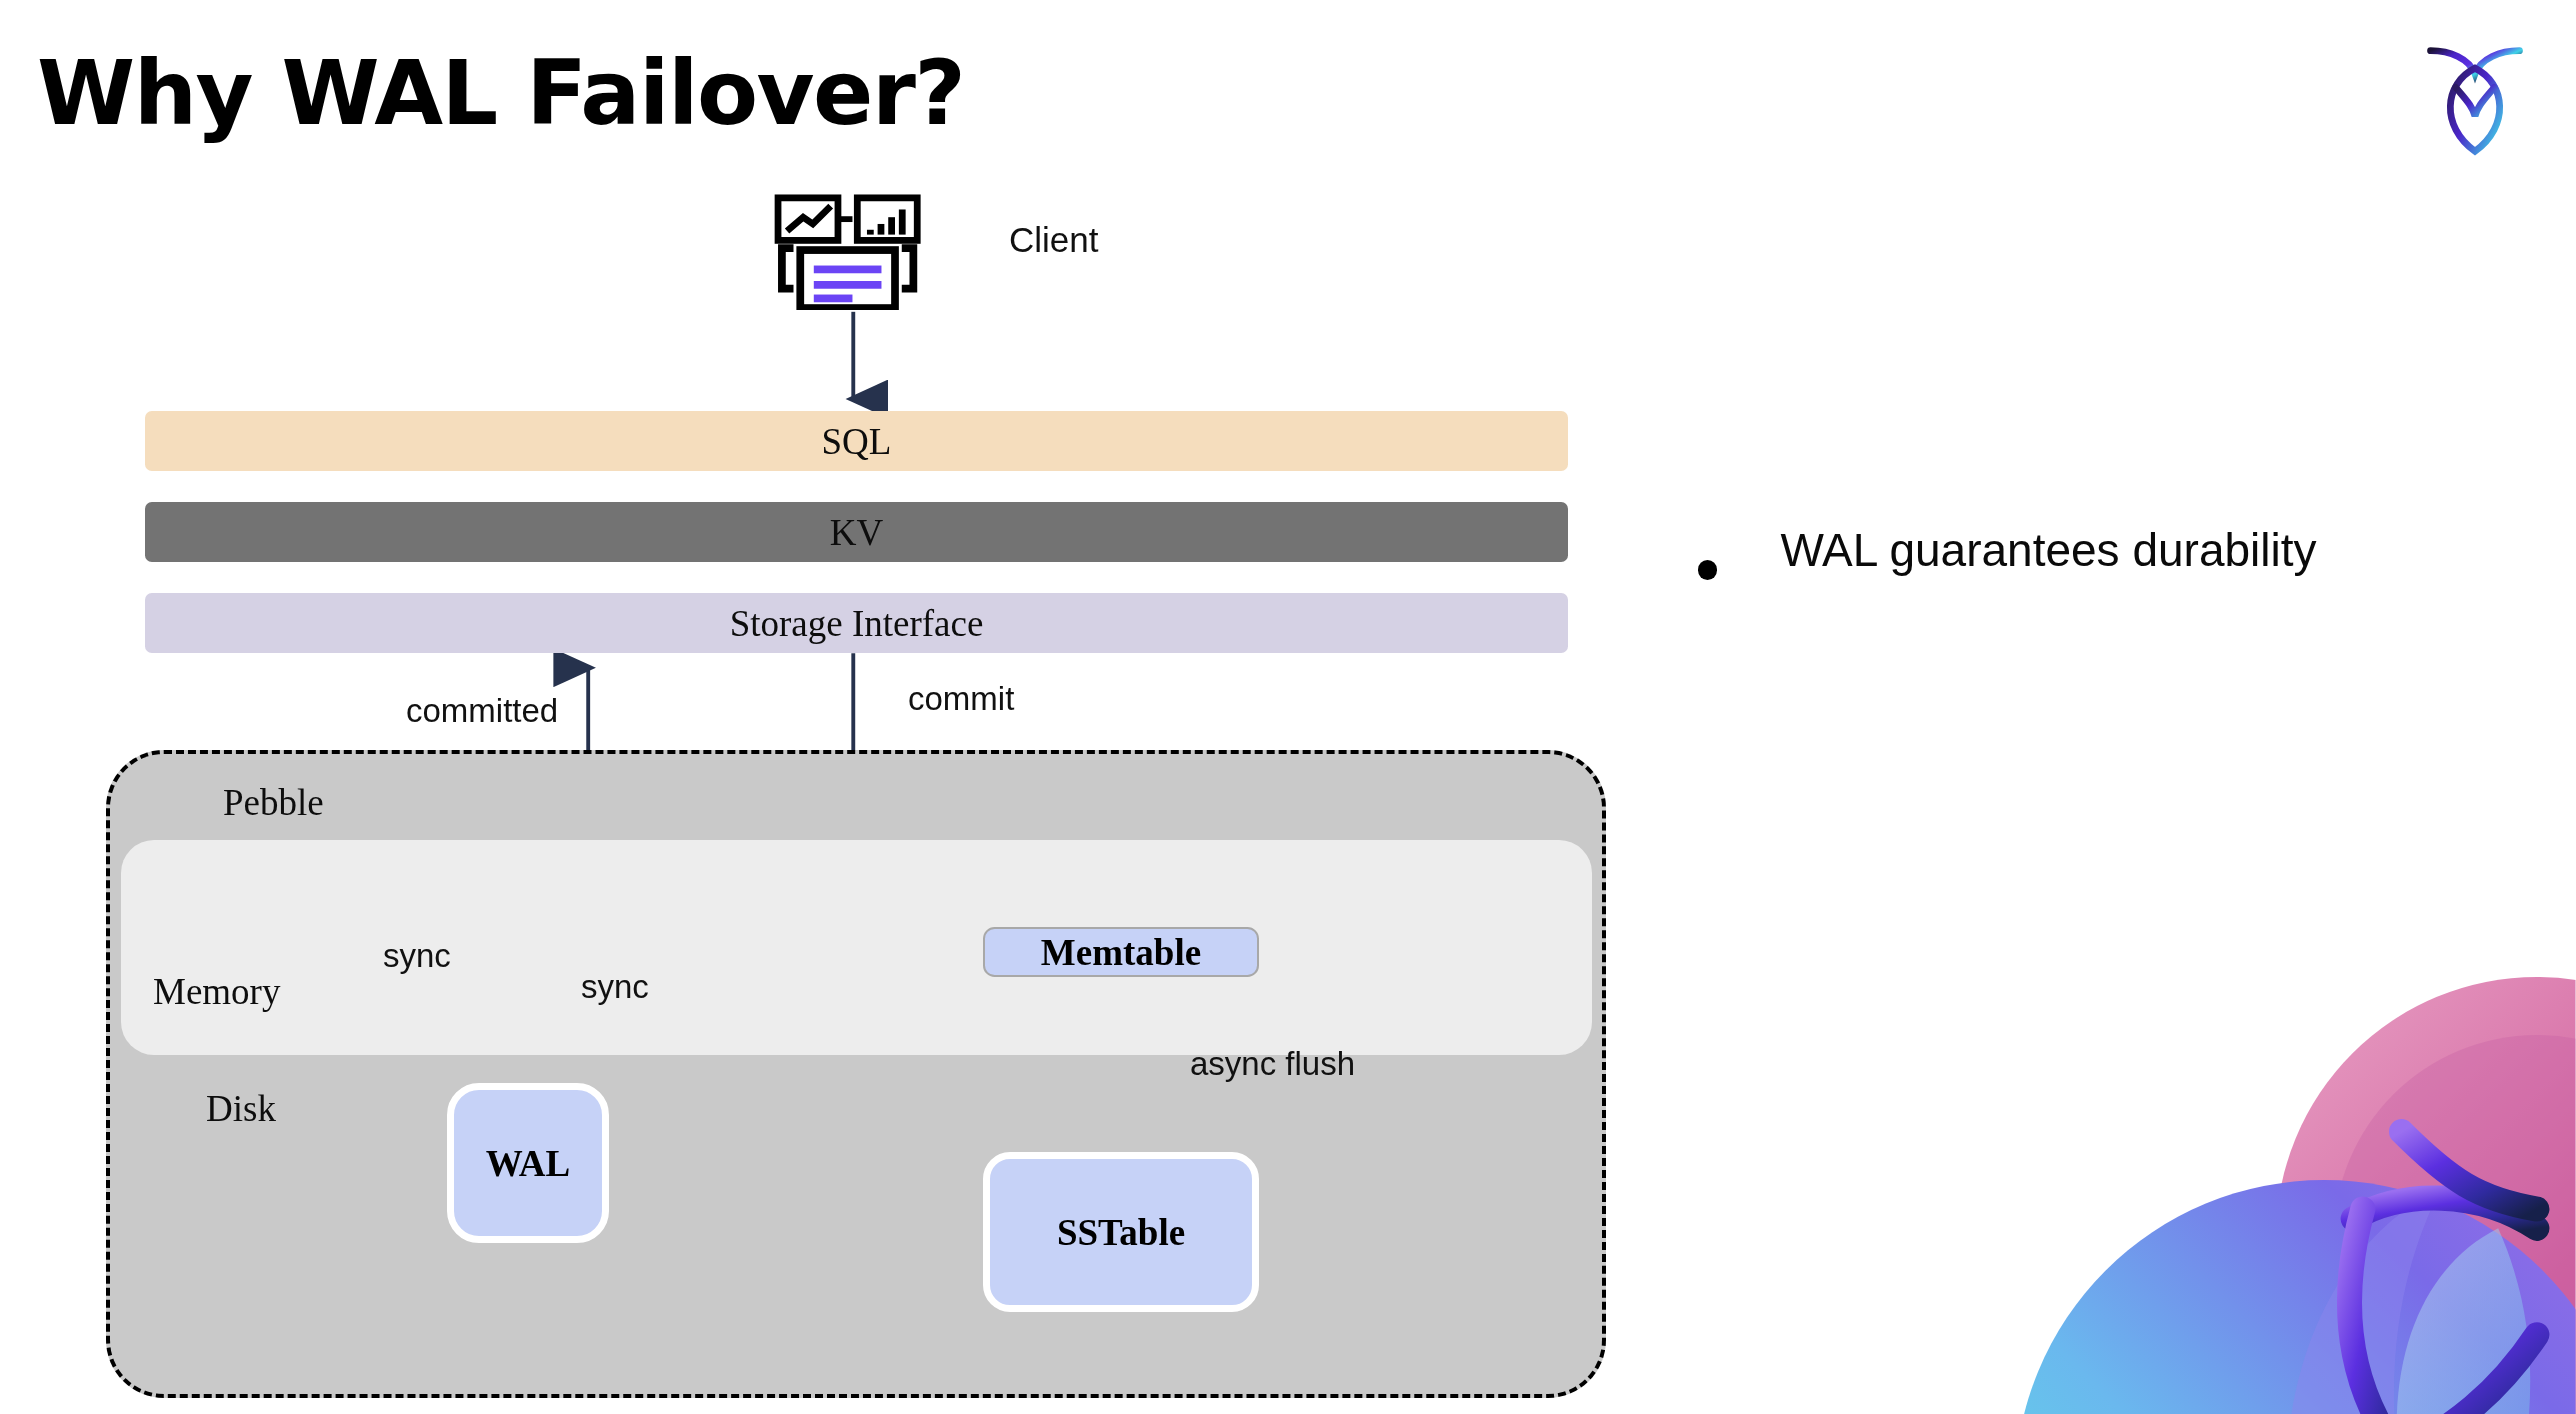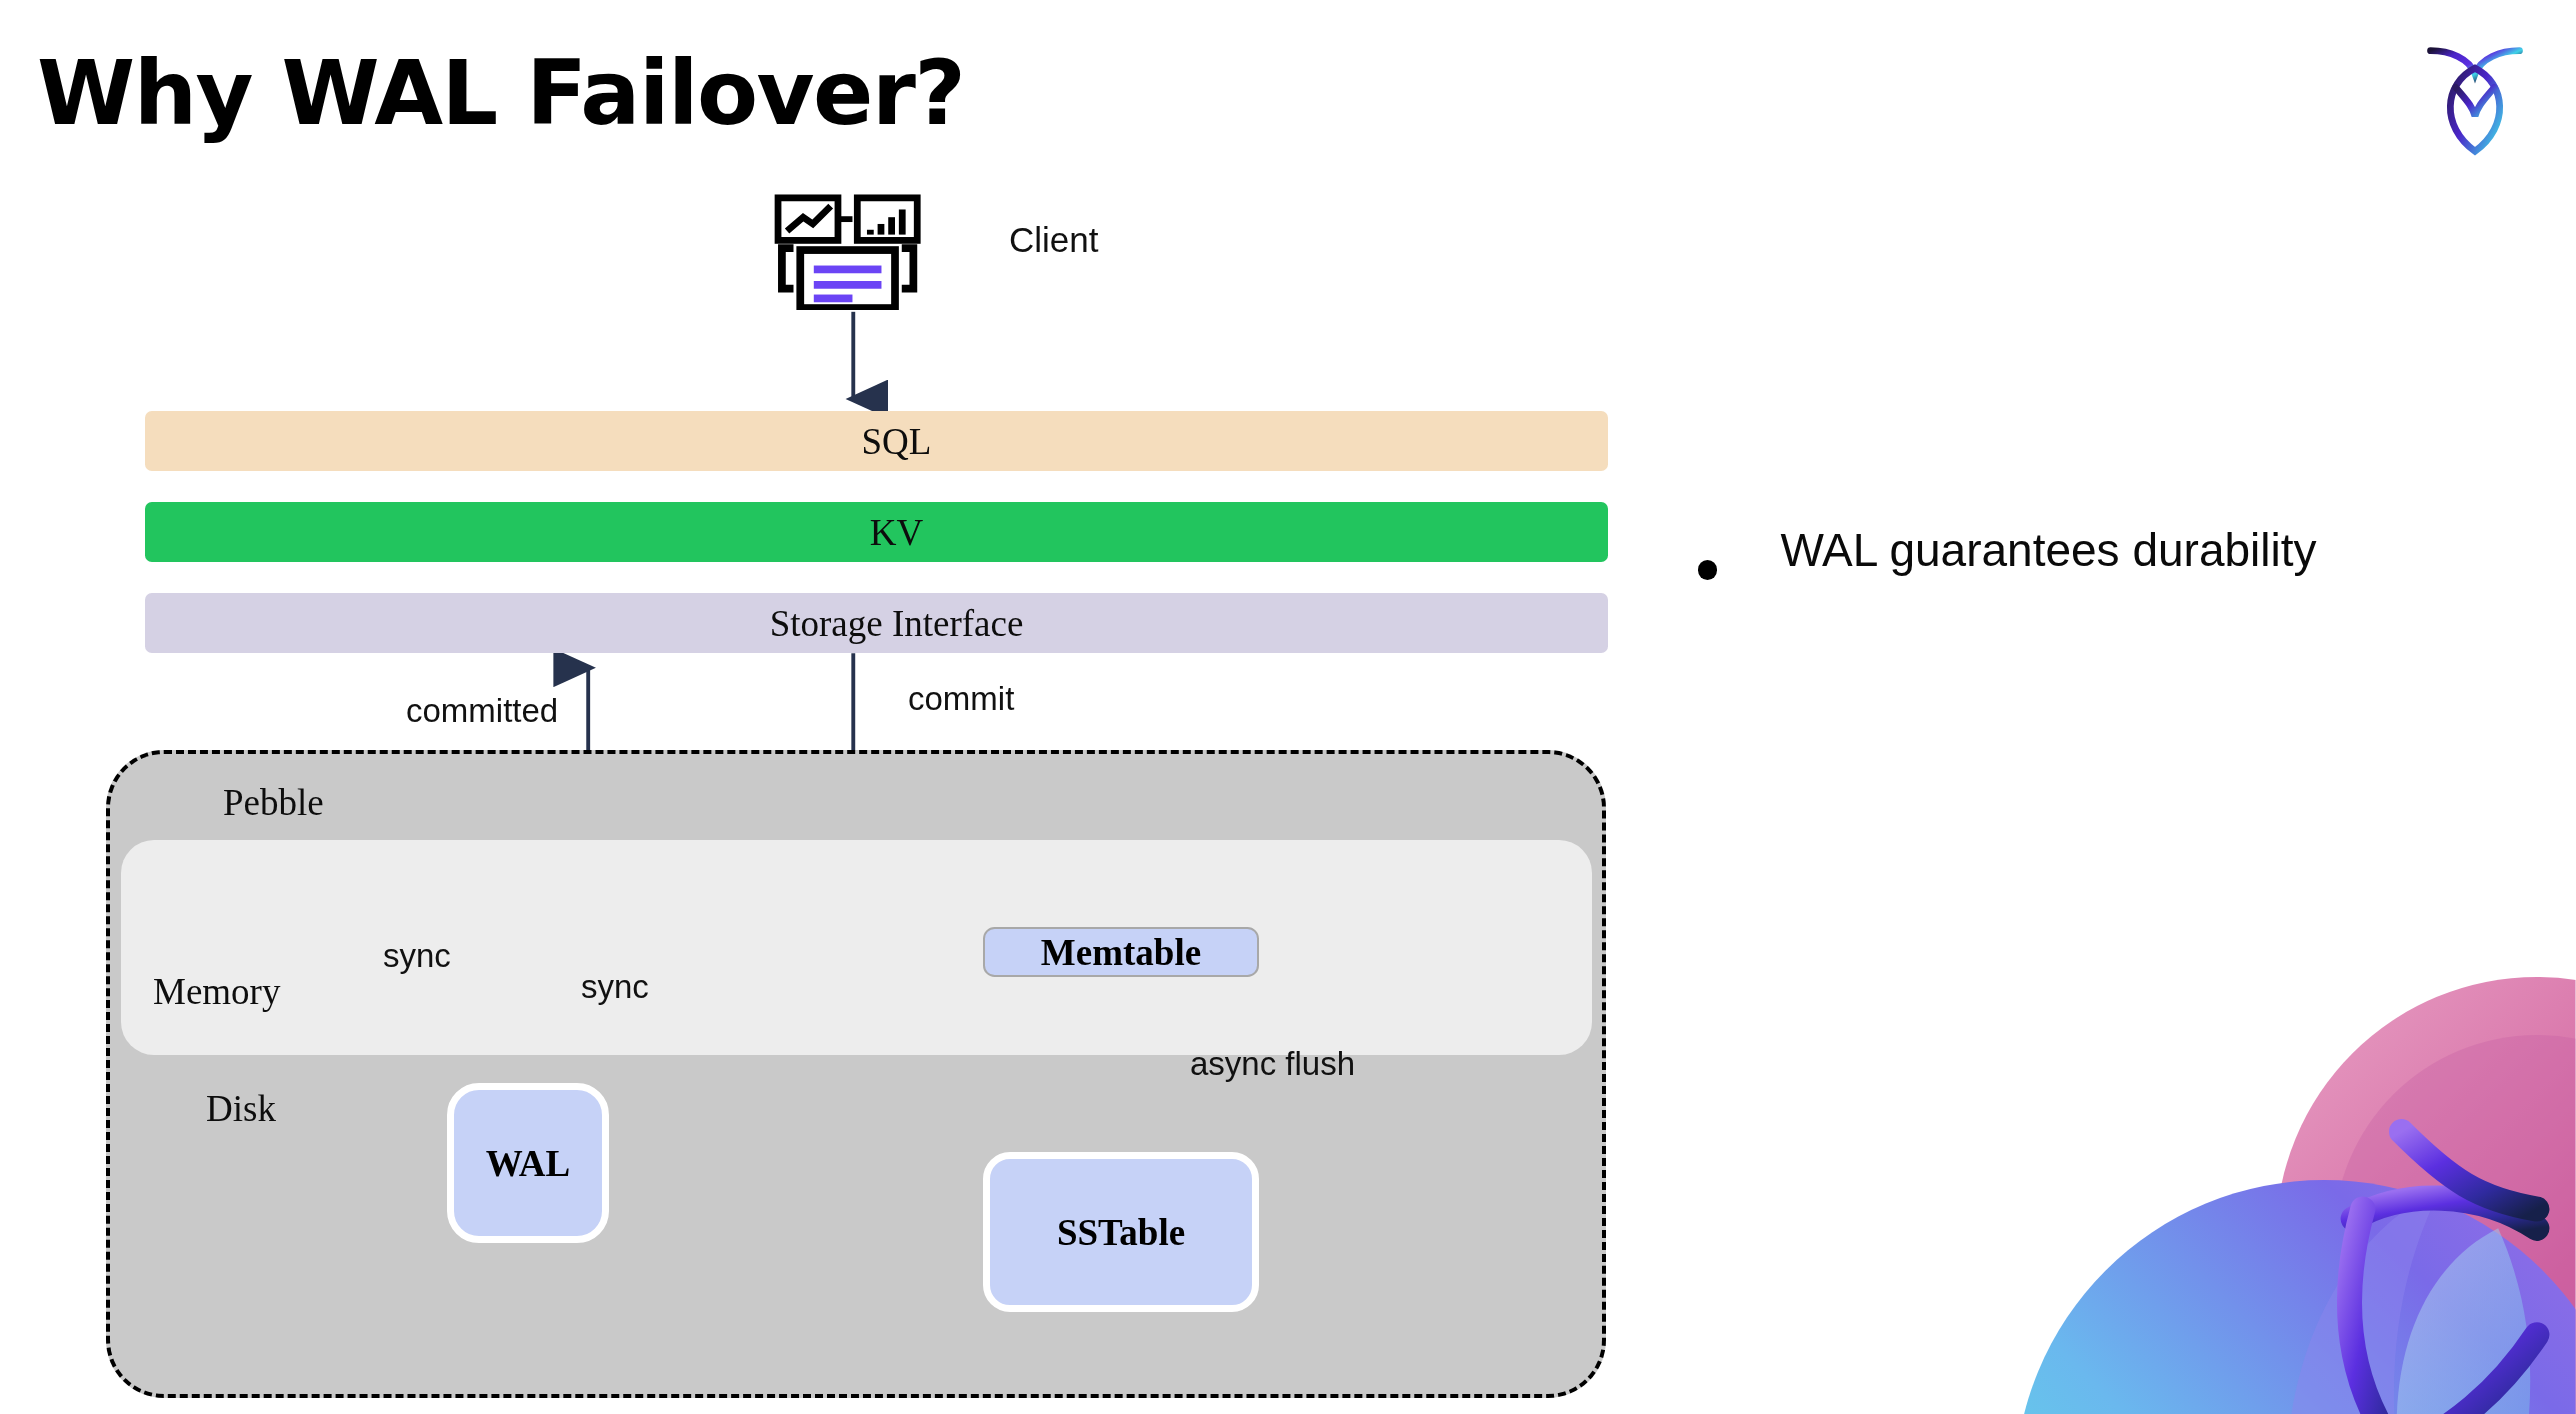--- a/index.html
+++ b/index.html
@@ -86,24 +86,23 @@
     left: 145px;
     width: 1423px;
     height: 60px;
     border-radius: 6.8px;
     display: flex;
     align-items: center;
     justify-content: center;
     font-family: "Liberation Serif", serif;
     font-size: 37px;
     color: #0d0d0d;
-    padding-left: 40px;
   }
   #layer-sql { top: 411px; background: #F5DDBD; }
-  #layer-kv  { top: 502px; background: #22c55e; justify-content: center; }
+  #layer-kv  { top: 502px; background: #737373; justify-content: center; }
   #layer-si  { top: 593px; background: #D5D1E4; text-align: right; }
 
   
   #pebble-container {
     position: absolute;
     left: 106px;
     top: 750px;
     width: 1500px;
     height: 648px;
     background: #C9C9C9;

